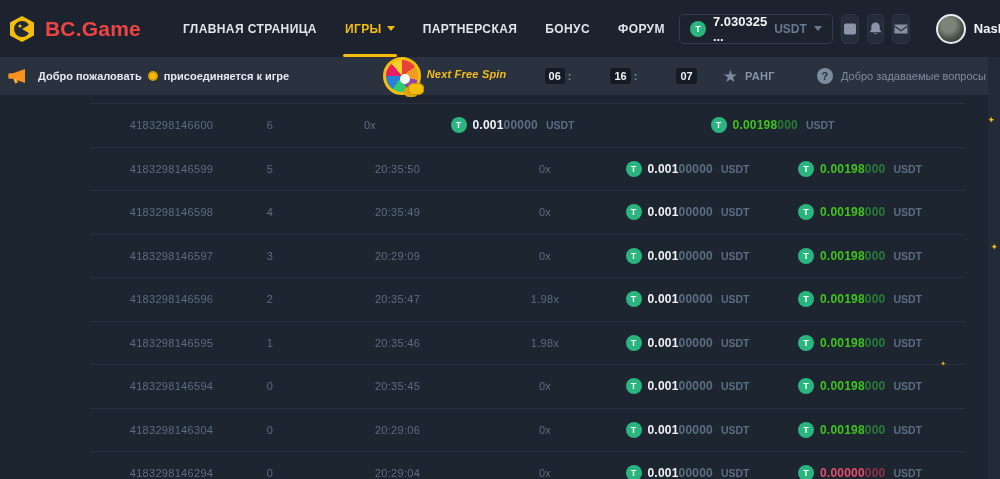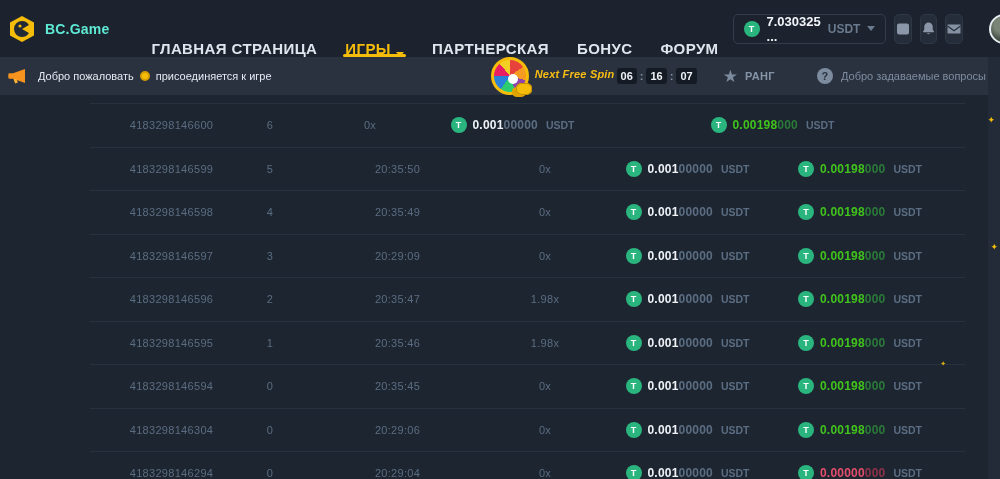--- a/index.html
+++ b/index.html
@@ -3,54 +3,54 @@
 <meta charset="utf-8">
 <style>
   * { margin:0; padding:0; box-sizing:border-box; }
   html,body { width:1000px; height:479px; overflow:hidden; background:#10161f; }
   body { font-family:"Liberation Sans", sans-serif; }
   .screen { position:relative; width:1000px; height:479px; overflow:hidden; background:#1d2530; }
 
   
   .topbar { position:relative; height:57px; background:#1c232e; display:flex; align-items:center; padding:0 10px 0 8px; z-index:3; }
   .brand { display:flex; align-items:center; gap:9px; margin-right:28px; }
-  .brand-name { color:#5eead4; font-size:14px; font-weight:bold; letter-spacing:.2px; }
+  .brand-name { color:#ef4444; font-size:21px; font-weight:bold; letter-spacing:.2px; }
   .nav { display:flex; align-items:stretch; height:57px; }
-  .nav-item { position:relative; display:flex; align-items:flex-end; padding:0 14px; color:#dfe5ed; font-size:15px; font-weight:bold; letter-spacing:.4px; cursor:pointer; white-space:nowrap; }
+  .nav-item { position:relative; display:flex; align-items:center; padding:0 14px; color:#dfe5ed; font-size:12px; font-weight:bold; letter-spacing:.4px; cursor:pointer; white-space:nowrap; }
   .nav-item.active { color:#f5bd0a; }
   .nav-item.active::after { content:""; position:absolute; left:12px; right:12px; bottom:0; height:3px; border-radius:2px; background:#f5bd0a; }
   .nav-caret { display:none; width:0; height:0; margin-left:5px; border-left:4px solid transparent; border-right:4px solid transparent; border-top:5px solid #f5bd0a; }
   .nav-item.active .nav-caret { display:inline-block; }
 
   .balance-pill { margin-left:auto; display:flex; align-items:center; gap:7px; height:30px; padding:0 10px; border:1px solid #323c4b; border-radius:5px; cursor:pointer; }
   .balance-amt { color:#f2f5f9; font-size:13px; font-weight:bold; }
   .balance-cur { color:#6a7a8e; font-size:12px; font-weight:bold; }
   .caret-down { width:0; height:0; border-left:4px solid transparent; border-right:4px solid transparent; border-top:5px solid #6a7a8e; }
 
   .icon-btn { width:30px; height:30px; margin-left:8px; border-radius:5px; background:#242d39; border:1px solid #2e3845; display:flex; align-items:center; justify-content:center; cursor:pointer; }
   .vdiv { width:1px; height:24px; background:#2e3845; margin:0 12px 0 14px; }
 
   .user { display:flex; align-items:center; gap:8px; cursor:pointer; }
   .avatar { width:30px; height:30px; border-radius:50%; border:2px solid #e8edf2; background:radial-gradient(circle at 40% 35%, #7a8577 0 30%, #4a5248 60%, #2d332c 100%); }
   .user-name { color:#f2f5f9; font-size:13px; font-weight:bold; }
 
   
   .announce { position:relative; height:38px; background:#2a323f; display:flex; align-items:center; padding:0 14px 0 6px; z-index:2; }
-  .announce-msg { display:flex; align-items:center; gap:6px; margin-left:10px; color:#e4eaf2; font-size:11px; font-weight:normal; }
+  .announce-msg { display:flex; align-items:center; gap:6px; margin-left:10px; color:#e4eaf2; font-size:11px; font-weight:bold; }
   .coin { width:10px; height:10px; border-radius:50%; background:#f5bd0a; border:2px solid #d79e02; }
 
   .freespin { margin-left:auto; display:flex; align-items:center; gap:6px; cursor:pointer; }
   .wheel { position:relative; width:38px; height:38px; border-radius:50%; border:3px solid #f5bd0a;
            background:conic-gradient(#e8423c 0 55deg,#f59b22 55deg 105deg,#8e44ad 105deg 160deg,#2ecc71 160deg 215deg,#2980d9 215deg 270deg,#e91e63 270deg 320deg,#f2d024 320deg 360deg); }
   .wheel::after { content:""; position:absolute; left:14px; top:14px; width:10px; height:10px; border-radius:50%; background:#fff; }
   .coins { position:absolute; right:-6px; bottom:-3px; width:16px; height:12px; background:#f5bd0a; border-radius:6px/5px; box-shadow:-5px 3px 0 -1px #e0a400, 0 0 0 1px #c78f00 inset; }
   .fs-col { display:flex; flex-direction:row; gap:2px; }
   .fs-label { color:#f8bd13; font-size:11px; font-weight:bold; font-style:italic; letter-spacing:.2px; }
   .timer { display:flex; align-items:center; gap:3px; }
-  .tbox { background:#141b24; color:#eef2f7; font-size:11px; font-weight:bold; padding:2px 4px; border-radius:3px; }
+  .tbox { background:#141b24; color:#eef2f7; font-size:11px; font-weight:bold; padding:2px 4px; border-radius:3px;margin-left:36px; }
   .tcolon { color:#8593a6; font-size:11px; font-weight:bold; }
 
   .rank { display:flex; align-items:center; gap:7px; margin-left:26px; cursor:pointer; }
   .star { color:#7d8b9e; font-size:17px; line-height:1; }
   .rank-label { color:#8694a7; font-size:11px; font-weight:bold; letter-spacing:.4px; }
   .faq { display:flex; align-items:center; gap:8px; margin-left:42px; cursor:pointer; }
   .q-icon { width:16px; height:16px; border-radius:50%; background:#7d8b9e; color:#2a323f; font-size:11px; font-weight:bold; display:flex; align-items:center; justify-content:center; }
   .faq-label { color:#7e8ca0; font-size:11px; }
 
   

